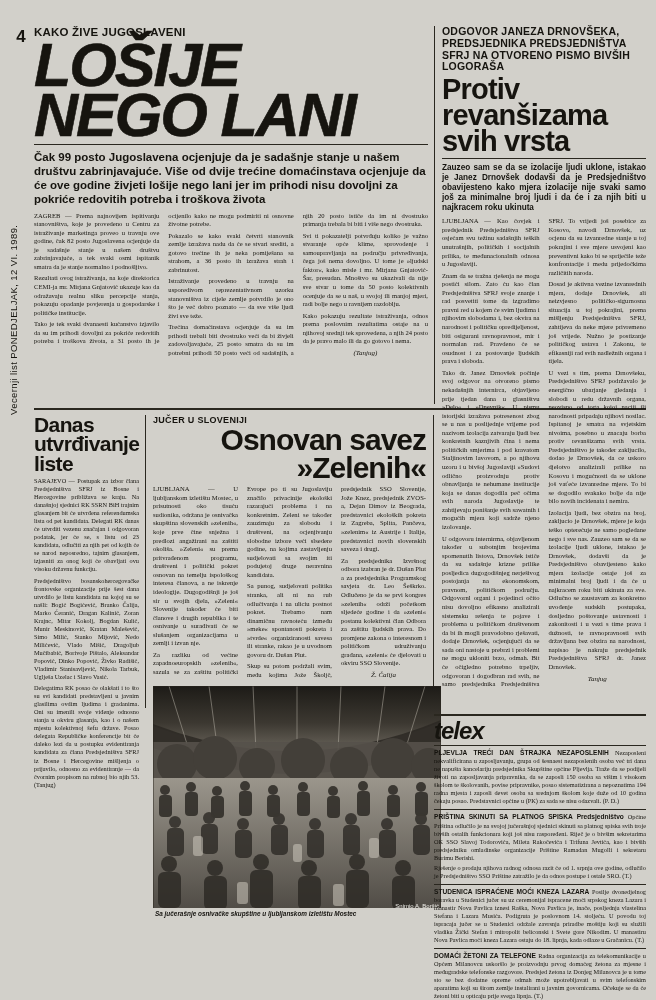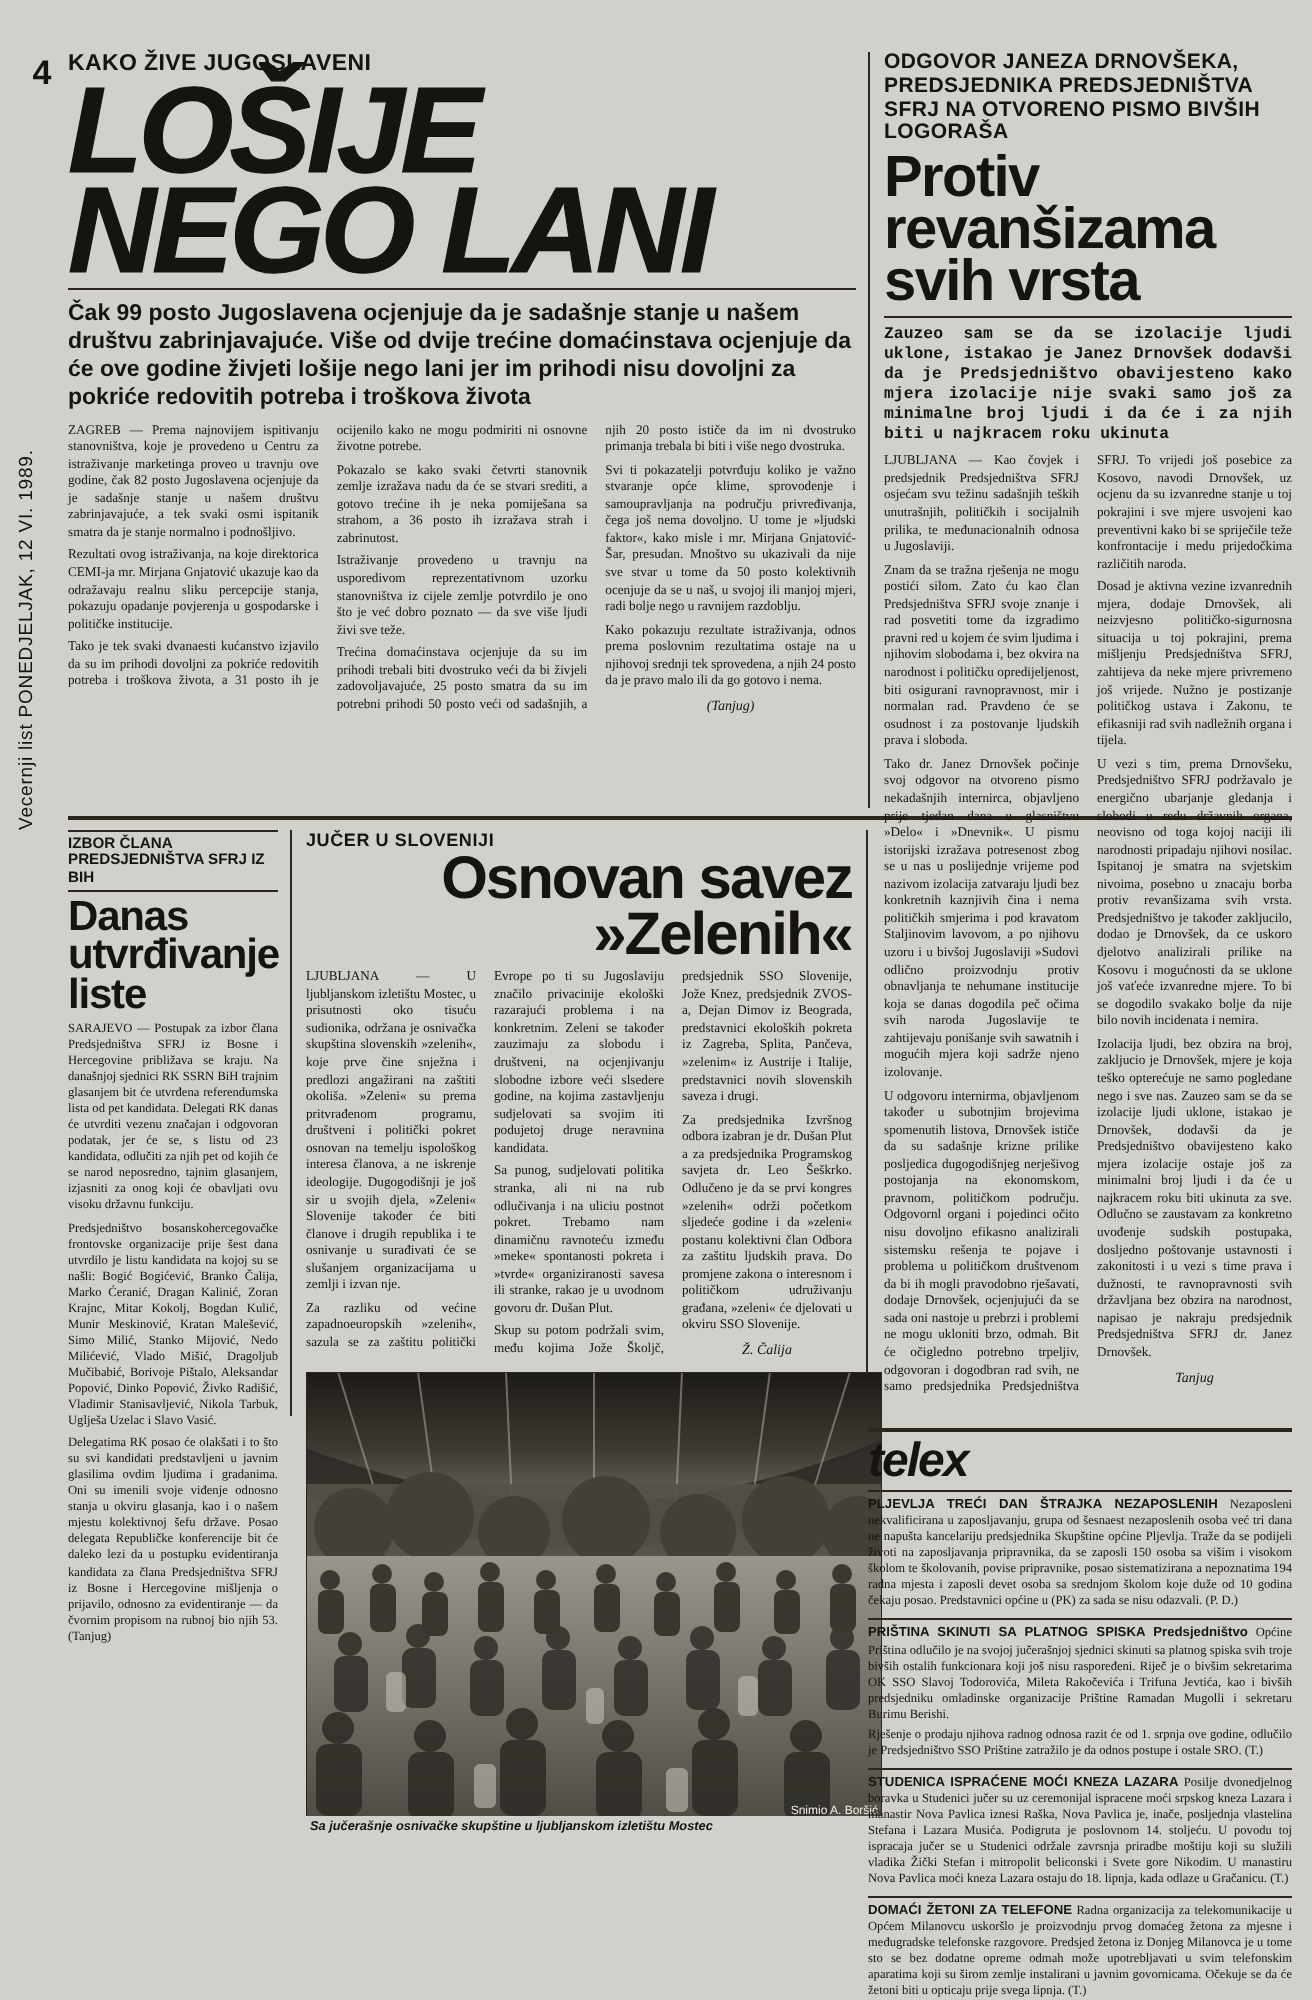--- a/index.html
+++ b/index.html
@@ -123,21 +123,21 @@
   }
   .headline-lg {
     font-family: "Liberation Sans", sans-serif;
     font-weight: bold;
     font-size: 29px;
     line-height: .90;
     letter-spacing: -.8px;
     margin: 2px 0 4px 0;
   }
   .standfirst-sm {
-    font-family: Liberation Mono, monospace;
+    font-family: Liberation Sans, sans-serif;
     font-weight: bold;
     font-size: 8.2px;
     line-height: 1.22;
     border-top: 1px solid #2a271f;
     padding-top: 4px;
     margin-bottom: 4px;
     text-align: justify;
   }
   .byline {
     text-align: center;
@@ -320,21 +320,20 @@
           <p>U vezi s tim, prema Drnovšeku, Predsjedništvo SFRJ podržavalo je energično ubarjanje gledanja i slobodi u redu državnih organa, neovisno od toga kojoj naciji ili narodnosti pripadaju njihovi nosilac. Ispitanoj je smatra na svjetskim nivoima, posebno u znacaju borba protiv revanšizama svih vrsta. Predsjedništvo je također zakljucilo, dodao je Drnovšek, da ce uskoro djelotvo analizirali prilike na Kosovu i mogućnosti da se uklone još vaťeće izvanredne mjere. To bi se dogodilo svakako bolje da nije bilo novih incidenata i nemira.</p>
           <p>Izolacija ljudi, bez obzira na broj, zakljucio je Drnovšek, mjere je koja teško opterećuje ne samo pogledane nego i sve nas. Zauzeo sam se da se izolacije ljudi uklone, istakao je Drnovšek, dodavši da je Predsjedništvo obavijesteno kako mjera izolacije ostaje još za minimalni broj ljudi i da će u najkracem roku biti ukinuta za sve. Odlučno se zaustavam za konkretno uvođenje sudskih postupaka, dosljedno poštovanje ustavnosti i zakonitosti i u vezi s time prava i dužnosti, te ravnopravnosti svih državljana bez obzira na narodnost, napisao je nakraju predsjednik Predsjedništva SFRJ dr. Janez Drnovšek.</p>
           <p class="byline">Tanjug</p>
         </div>
       </div>
     </div>
 
     <div class="middle">
 
       <div class="m-left">
-        <div class="boxhead">IZBOR ČLANA PREDSJEDNIŠTVA SFRJ IZ BIH</div>
         <div class="headline-md">Danas utvrđivanje liste</div>
         <div class="col-narrow">
           <p>SARAJEVO — Postupak za izbor člana Predsjedništva SFRJ iz Bosne i Hercegovine približava se kraju. Na današnjoj sjednici RK SSRN BiH trajnim glasanjem bit će utvrđena referendumska lista od pet kandidata. Delegati RK danas će utvrditi vezenu značajan i odgovoran podatak, jer će se, s listu od 23 kandidata, odlučiti za njih pet od kojih će se narod neposredno, tajnim glasanjem, izjasniti za onog koji će obavljati ovu visoku državnu funkciju.</p>
           <p>Predsjedništvo bosanskohercegovačke frontovske organizacije prije šest dana utvrdilo je listu kandidata na kojoj su se našli: Bogić Bogićević, Branko Čalija, Marko Ćeranić, Dragan Kalinić, Zoran Krajnc, Mitar Kokolj, Bogdan Kulić, Munir Meskinović, Kratan Malešević, Simo Milić, Stanko Mijović, Nedo Milićević, Vlado Mišić, Dragoljub Mučibabić, Borivoje Pištalo, Aleksandar Popović, Dinko Popović, Živko Radišić, Vladimir Stanisavljević, Nikola Tarbuk, Uglješa Uzelac i Slavo Vasić.</p>
           <p>Delegatima RK posao će olakšati i to što su svi kandidati predstavljeni u javnim glasilima ovdim ljudima i gradanima. Oni su imenili svoje viđenje odnosno stanja u okviru glasanja, kao i o našem mjestu kolektivnoj šefu države. Posao delegata Republičke konferencije bit će daleko lezi da u postupku evidentiranja kandidata za člana Predsjedništva SFRJ iz Bosne i Hercegovine mišljenja o prijavilo, odnosno za evidentiranje — da čvornim propisom na rubnoj bio njih 53. (Tanjug)</p>
         </div>
       </div>
 
       <div class="m-mid">
         <div class="overline">JUČER U SLOVENIJI</div>

